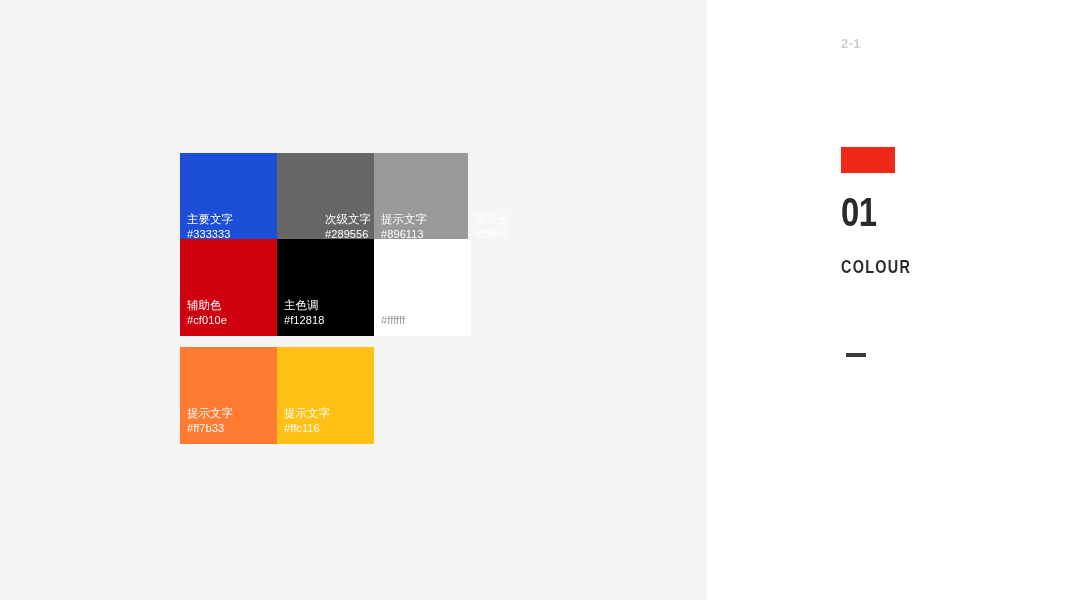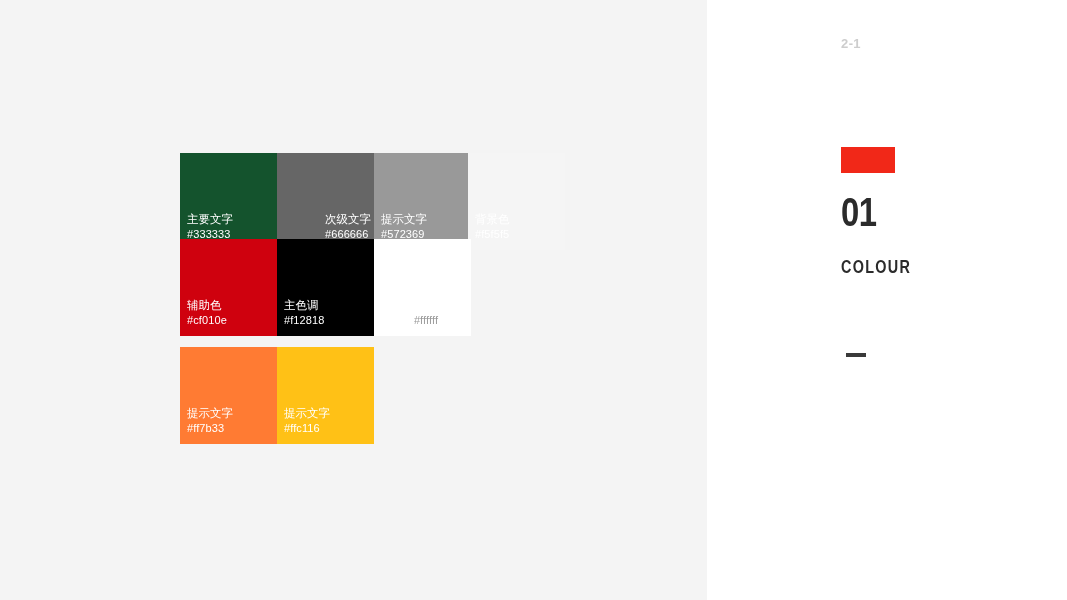--- a/index.html
+++ b/index.html
@@ -137,46 +137,46 @@
 </style>
 </head>
 <body>
 
 <div id="slide">
 
   <div id="left-panel" style="background-color: rgb(244, 244, 244);">
 
     <div id="swatch-grid">
 
-      <div class="swatch c0 r0" style="background-color: #14532d;">
+      <div class="swatch c0 r0" style="background-color: #1d4ed8;">
         <span class="sw-label">主要文字</span>
         <span class="sw-hex">#333333</span>
       </div>
       <div class="swatch c1 r0" style="background-color: rgb(102, 102, 102); padding-left: 48px;">
         <span class="sw-label">次级文字</span>
-        <span class="sw-hex">#666666</span>
+        <span class="sw-hex">#289556</span>
       </div>
       <div class="swatch c2 r0" style="background-color: rgb(153, 153, 153);">
         <span class="sw-label">提示文字</span>
-        <span class="sw-hex">#572369</span>
+        <span class="sw-hex">#896113</span>
       </div>
       <div class="swatch c3 r0 is-faint" style="background-color: rgb(245, 245, 245);">
         <span class="sw-label">背景色</span>
         <span class="sw-hex">#f5f5f5</span>
       </div>
 
       <div class="swatch c0 r1" style="background-color: rgb(207, 1, 14);">
         <span class="sw-label">辅助色</span>
         <span class="sw-hex">#cf010e</span>
       </div>
       <div class="swatch c1 r1" style="background-color: #000000;">
         <span class="sw-label">主色调</span>
         <span class="sw-hex">#f12818</span>
       </div>
-      <div class="swatch c2 r1 is-light" style="background-color: rgb(255, 255, 255); text-align: center;">
+      <div class="swatch c2 r1 is-light" style="background-color: rgb(255, 255, 255);">
         <span class="sw-label"></span>
         <span class="sw-hex">#ffffff</span>
       </div>
 
       <div class="swatch c0 r2" style="background-color: rgb(255, 123, 51);">
         <span class="sw-label">提示文字</span>
         <span class="sw-hex">#ff7b33</span>
       </div>
       <div class="swatch c1 r2" style="background-color: rgb(255, 193, 22);">
         <span class="sw-label">提示文字</span>

